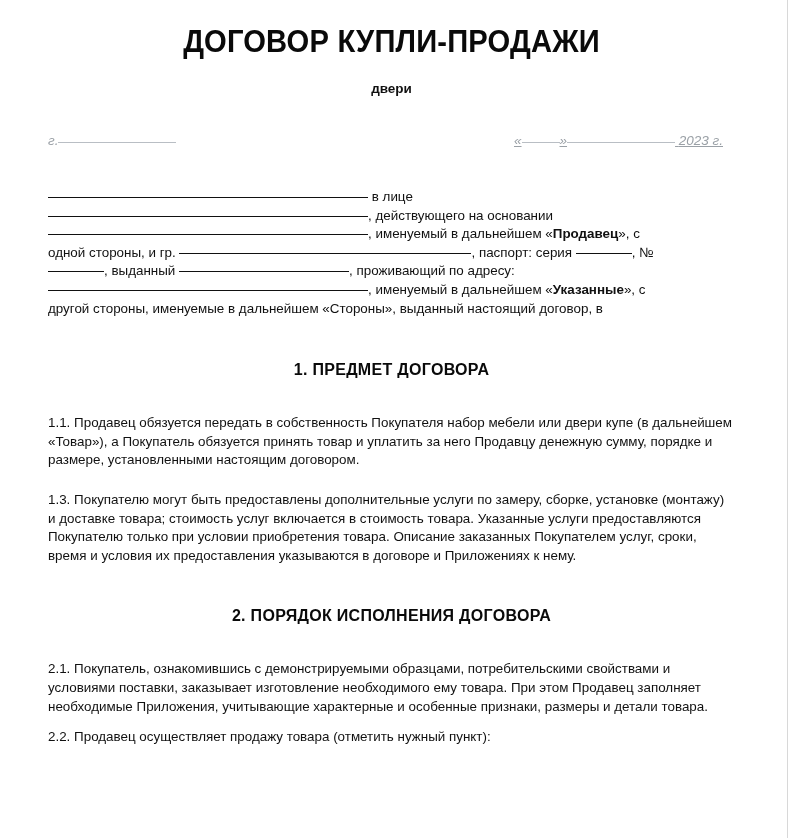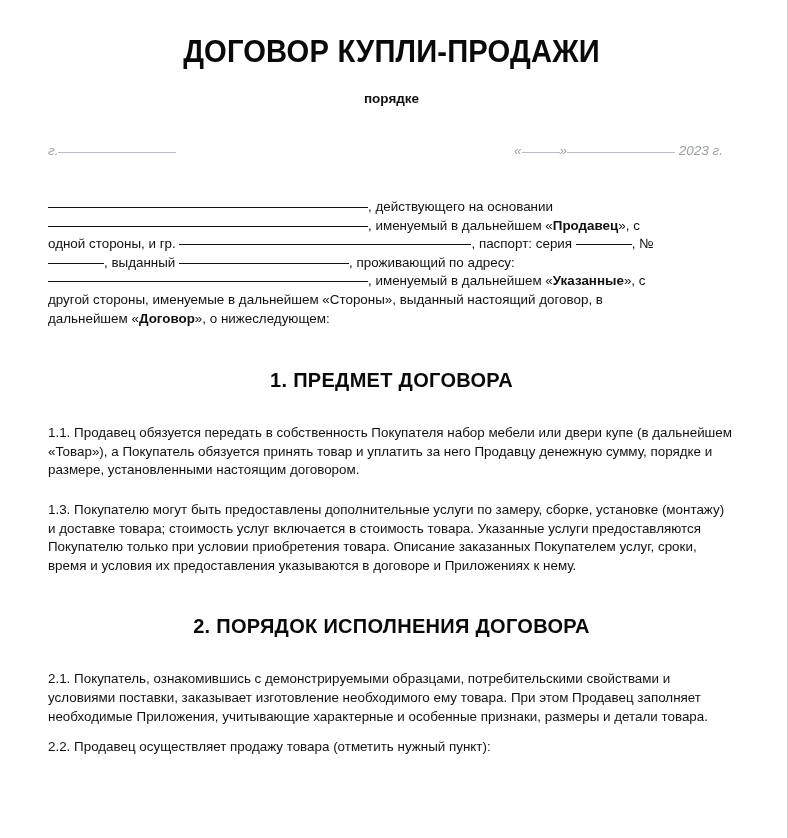--- a/index.html
+++ b/index.html
@@ -16,21 +16,21 @@
   .page {
     position: relative;
     width: 788px;
     height: 838px;
     background: #ffffff;
     box-sizing: border-box;
     overflow: hidden;
     border-right: 1px solid #d8d8d8;
   }
   .inner {
-    padding: 12px 52px 0 48px;
+    padding: 2px 52px 0 48px;
   }
 
   
   .doc-title {
     margin: 0;
     padding-top: 22px;
     text-align: center;
     font-size: 31px;
     line-height: 36px;
     font-weight: bold;
@@ -59,20 +59,21 @@
     font-style: italic;
     font-size: 13.5px;
     line-height: 18px;
     color: #9aa0a6;
   }
   .date-left, .date-right {
     white-space: nowrap;
   }
   .date-right {
     padding-right: 12px;
+    text-decoration: underline;
   }
   .gap {
     display: inline-block;
     border-bottom: 1px solid #b9bec4;
     vertical-align: baseline;
     position: relative;
     top: -2px;
   }
   .gap-city   { width: 118px; }
   .gap-day    { width: 38px; }
@@ -101,68 +102,68 @@
   .b-full   { width: 320px; }
   .b-long   { width: 292px; }
   .b-mid    { width: 170px; }
   .b-short  { width: 56px; }
 
   b, strong { font-weight: bold; margin-top: 25px; }
 
   .section-heading {
     margin: 0;
     text-align: center;
-    font-size: 20px;
+    font-size: 16px;
     line-height: 22px;
     font-weight: bold;
     letter-spacing: 0.3px;
     color: #0a0a0a;
   }
   .sec1 { margin-top: 41px; }
   .sec2 { margin-top: 40px; }
 
   .clause { margin-top: 21px; }
   .clause-first { margin-top: 33px; }
   .clause-tight { margin-top: 12px; }
 </style>
 </head>
 <body>
 
 <div class="page">
   <div class="inner">
 
     <h1 class="doc-title">ДОГОВОР КУПЛИ-ПРОДАЖИ</h1>
 
-    <h2 class="doc-subtitle">порядке</h2>
+    <h2 class="doc-subtitle">двери</h2>
 
     <div class="date-row">
       <span class="date-left">
         <span>г.</span><span class="gap gap-city"></span>
       </span>
       <span class="date-right">
         <span>«</span><span class="gap gap-day"></span><span>»</span><span class="gap gap-month"></span> <span>2023 г.</span>
       </span>
     </div>
 
     <div class="preamble">
 
+      <p class="para"><span class="blank b-full"></span> <span>в лице</span></p>
 
       <p class="para"><span class="blank b-full"></span><span>, действующего на основании</span></p>
 
       <p class="para"><span class="blank b-full"></span><span>, именуемый в дальнейшем «</span><b>Продавец</b><span>», с</span></p>
 
       <p class="para"><span>одной стороны, и гр.</span> <span class="blank b-long"></span><span>, паспорт: серия</span> <span class="blank b-short"></span><span>, №</span></p>
 
       <p class="para"><span class="blank b-short"></span><span>, выданный</span> <span class="blank b-mid"></span><span>, проживающий по адресу:</span></p>
 
       <p class="para"><span class="blank b-full"></span><span>, именуемый в дальнейшем «</span><b>Указанные</b><span>», с</span></p>
 
       <p class="para">другой стороны, именуемые в дальнейшем «Стороны», выданный настоящий договор, в</p>
 
-      <p class="para"><span>дальнейшем «</span><b>Договор</b><span>», о нижеследующем:</span></p>
 
     </div>
 
     <h3 class="section-heading sec1">1. ПРЕДМЕТ ДОГОВОРА</h3>
 
     <p class="para clause-first">1.1. Продавец обязуется передать в собственность Покупателя набор мебели или двери купе (в дальнейшем «Товар»), а Покупатель обязуется принять товар и уплатить за него Продавцу денежную сумму, порядке и размере, установленными настоящим договором.</p>
     <p class="para clause">1.3. Покупателю могут быть предоставлены дополнительные услуги по замеру, сборке, установке (монтажу) и доставке товара; стоимость услуг включается в стоимость товара. Указанные услуги предоставляются Покупателю только при условии приобретения товара. Описание заказанных Покупателем услуг, сроки, время и условия их предоставления указываются в договоре и Приложениях к нему.</p>
 
     <h3 class="section-heading sec2">2. ПОРЯДОК ИСПОЛНЕНИЯ ДОГОВОРА</h3>
 

